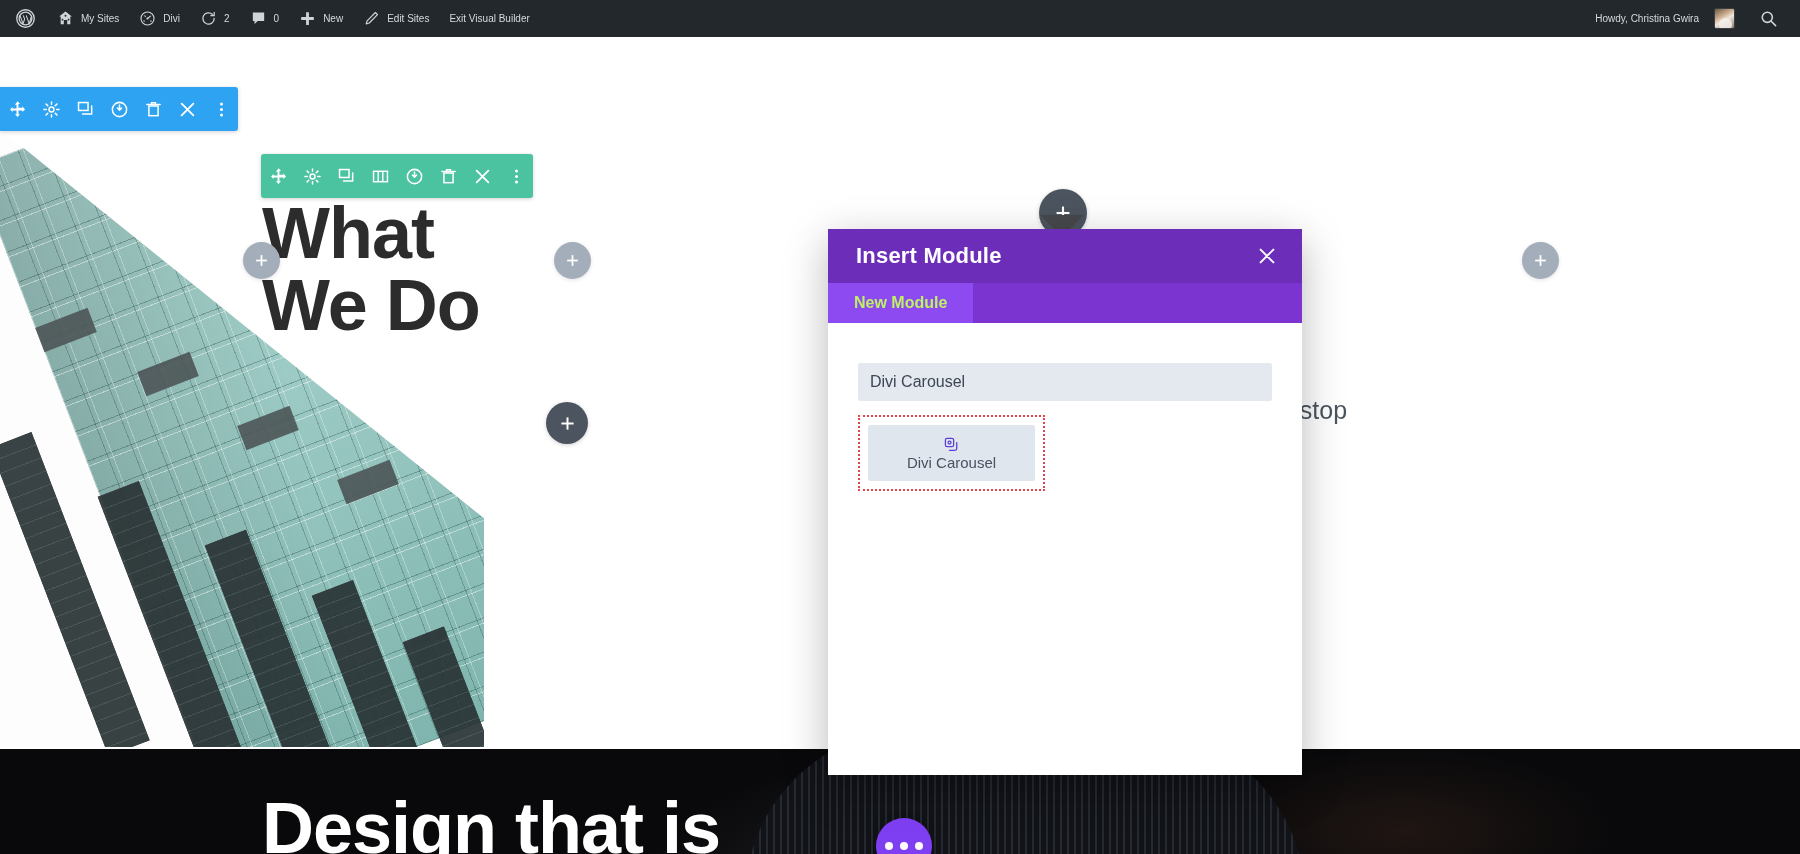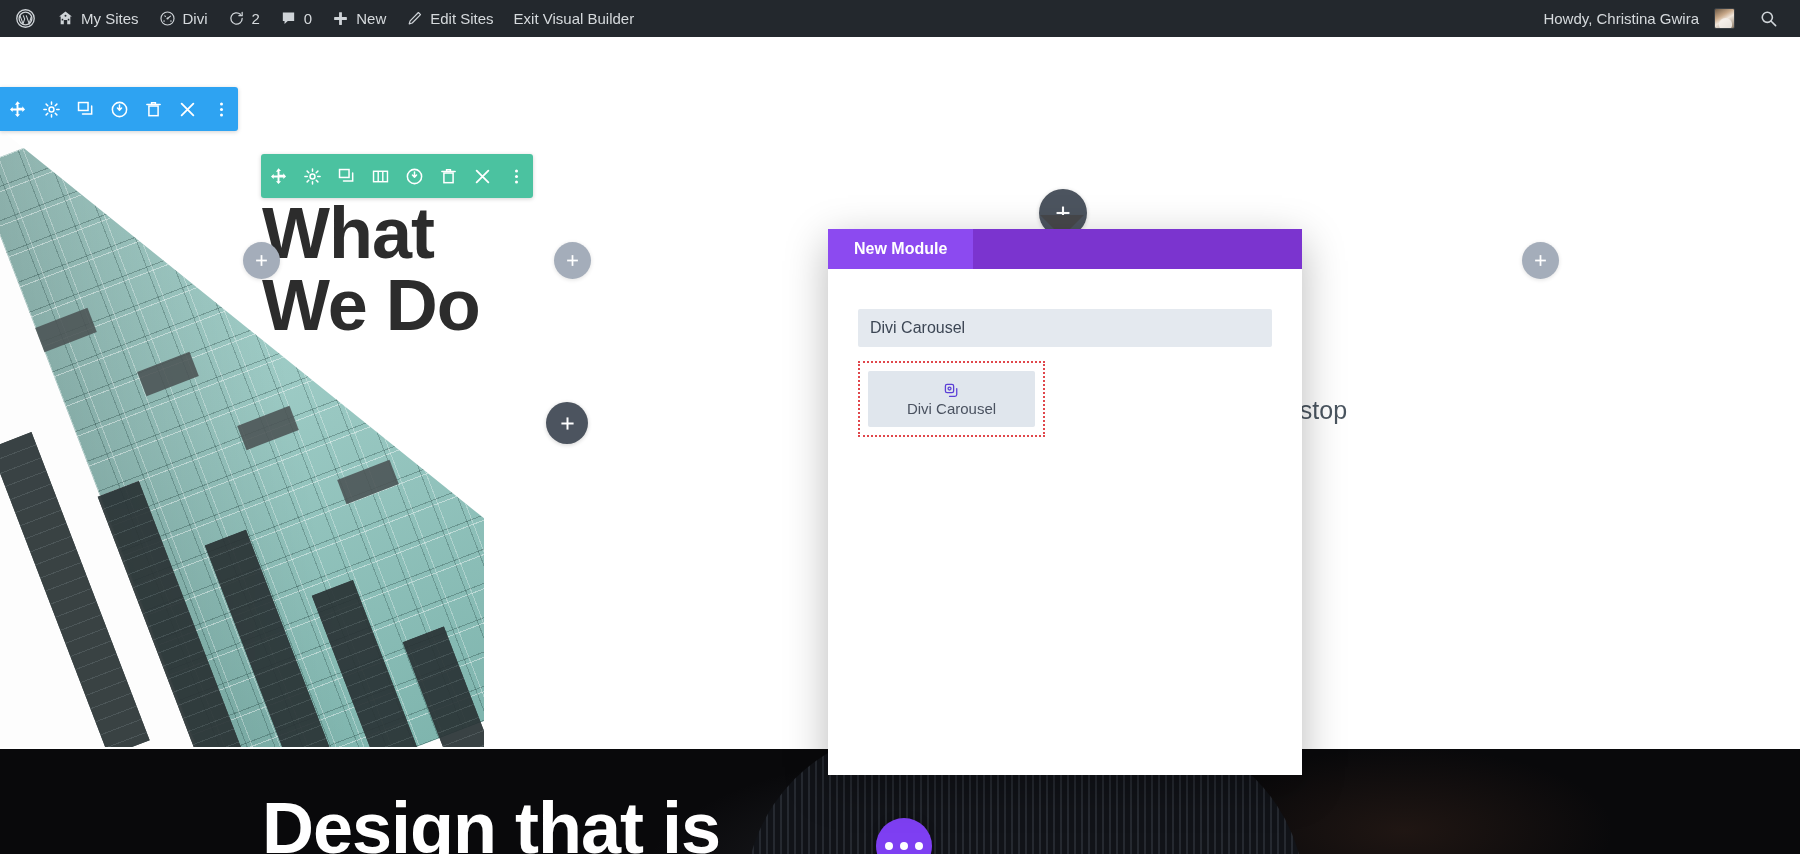--- a/index.html
+++ b/index.html
@@ -20,21 +20,21 @@
     color: #cfd4d8;
     font-size: 15px;
     z-index: 90;
   }
   .ab-left { display: flex; align-items: center; height: 100%; padding-left: 6px; }
   .ab-right { margin-left: auto; display: flex; align-items: center; height: 100%; padding-right: 10px; }
   .ab-item {
     display: flex; align-items: center; gap: 7px;
     height: 100%; padding: 0 10px;
     color: #d6dadd; white-space: nowrap;
-    font-size: 15px;
+    font-size: 10px;
   }
   .ab-item svg { display: block; }
   .ab-logo { padding: 0 11px 0 9px; }
   .ab-avatar {
     width: 21px; height: 21px; border-radius: 2px;
     background: linear-gradient(150deg,#6e5a46 0%, #c9a98a 35%, #f0e6dc 55%, #8a7a66 100%);
     border: 1px solid #3a3f44; margin-left: 8px; flex: none;
     position: relative; overflow: hidden;
   }
   .ab-avatar::after {
@@ -179,21 +179,21 @@
   }
   .modal-title { color:#fff; font-size:22px; font-weight:700; letter-spacing:.2px; }
   .modal-close {
     position:absolute; right:22px; top:50%; transform:translateY(-50%);
     width:26px; height:26px; display:flex; align-items:center; justify-content:center;
     color:#fff;
   }
   .modal-tabs { display:flex; height:40px; background:#7b34cf; }
   .mtab {
     display:flex; align-items:center; justify-content:center;
-    color:#ffffff; font-size:16px; font-weight:700;
+    color:#bef264; font-size:16px; font-weight:700;
     padding:0 26px;
   }
   .mtab.active { background:#8c4af0; }
   .modal-body { flex:1; padding:40px 30px 0 30px; background:#fff; }
 
   .search-field {
     width:100%; height:38px; background:#e4e9ef; border:none; outline:none;
     padding:0 12px; font-size:16px; color:#3c4654;
     font-family:"Liberation Sans", sans-serif; border-radius:2px;
   }
@@ -477,20 +477,28 @@
 
     <div class="fab">
       <i></i>
       <i></i>
       <i></i>
     </div>
 
     <div class="modal-arrow"></div>
 
     <div class="modal">
+      <div class="modal-head">
+        <span class="modal-title">Insert Module</span>
+        <span class="modal-close">
+          <svg width="22" height="22" viewBox="0 0 24 24" fill="none" stroke="#fff" stroke-width="2.1">
+            <path d="M5 5l14 14M19 5L5 19" stroke-linecap="round"></path>
+          </svg>
+        </span>
+      </div>
 
       <div class="modal-tabs">
         <div class="mtab active">New Module</div>
       </div>
 
       <div class="modal-body">
         <input class="search-field" type="text" value="Divi Carousel" style="">
 
         <div class="mod-grid">
           <div class="mod-card-wrap">

